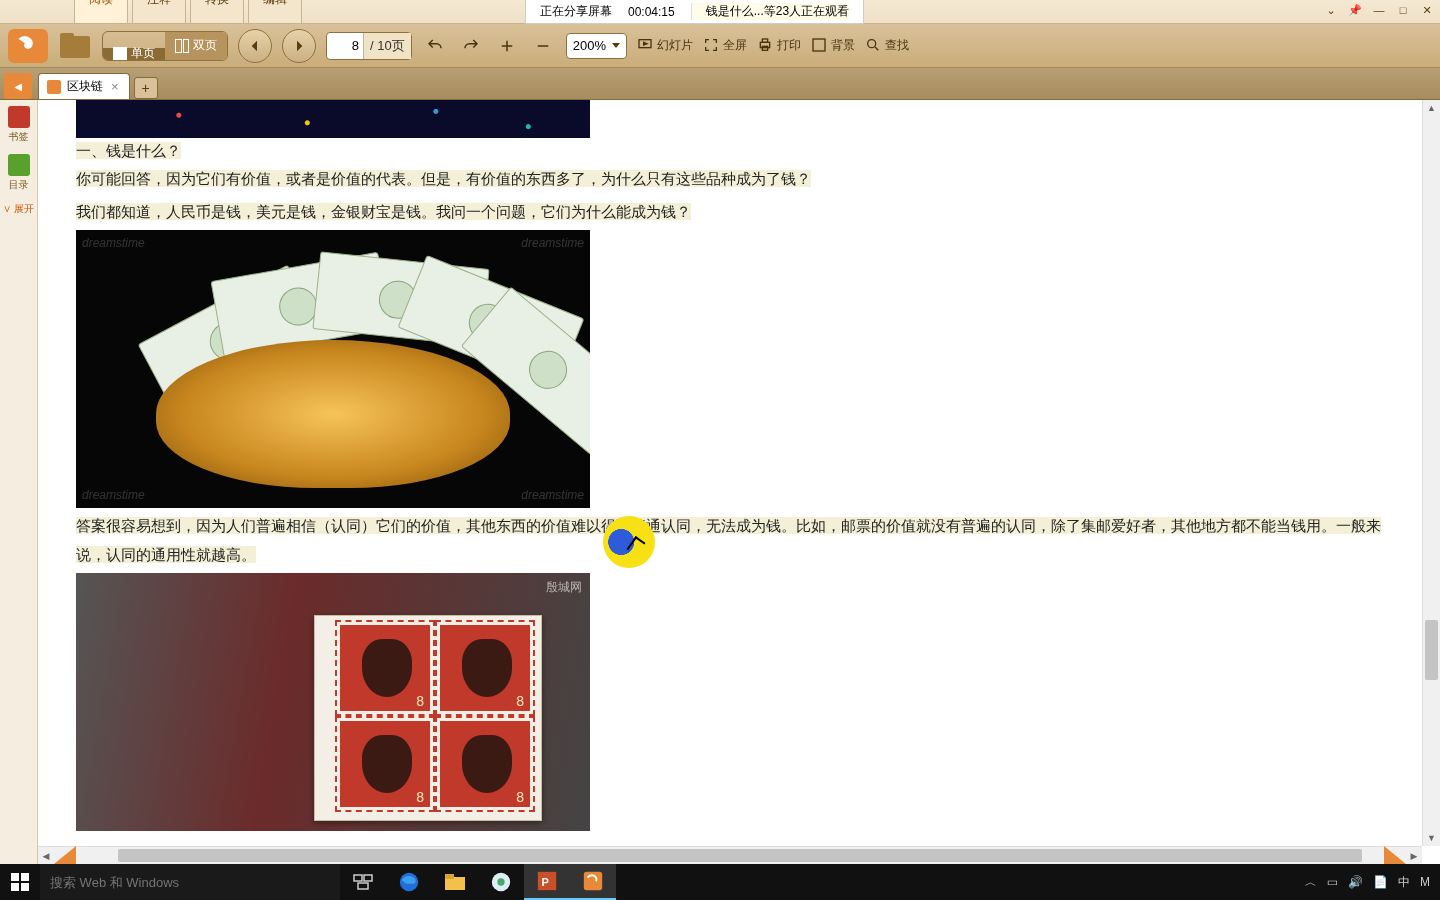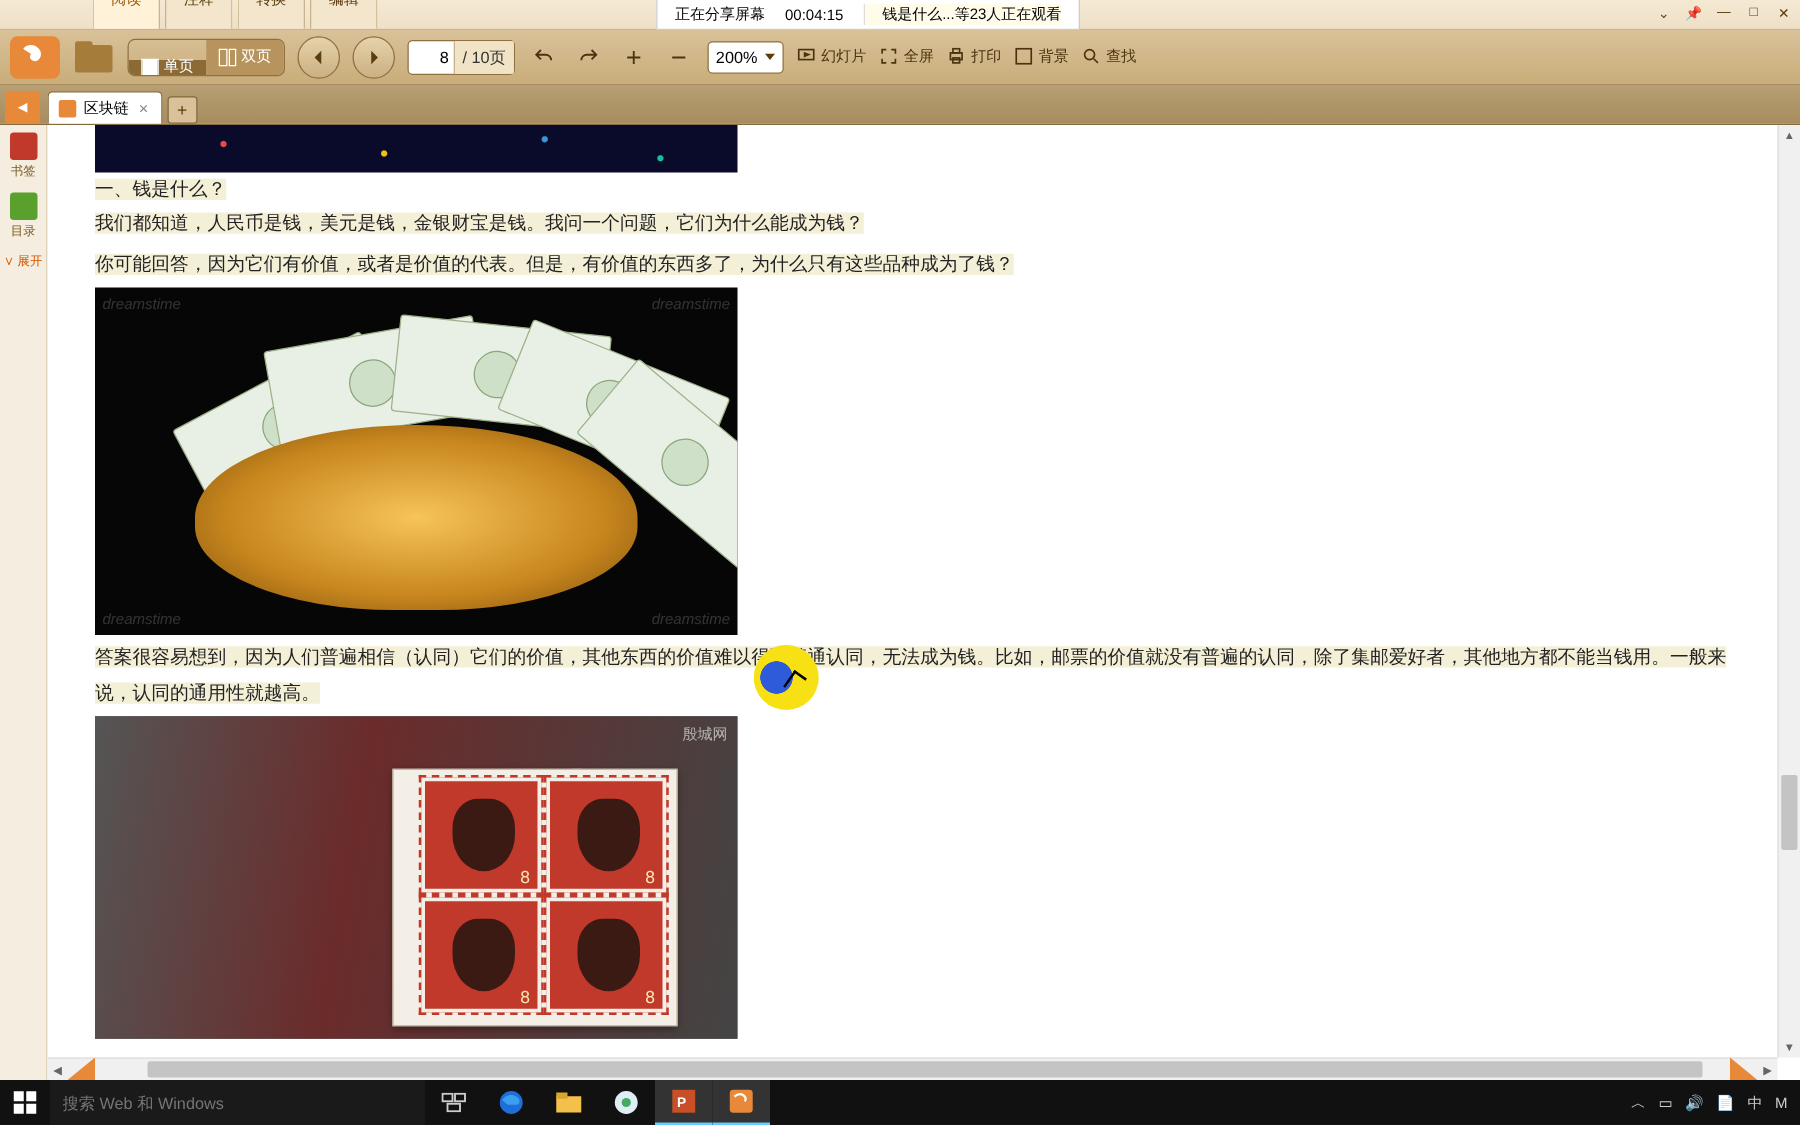--- a/index.html
+++ b/index.html
@@ -257,22 +257,22 @@
         <span>目录</span>
       </div>
     <div class="rail-expand">∨ 展开</div>
   </div>
 
   <div class="doc-view">
     <div class="doc-scroll">
       <div class="page">
         <div class="strip-img"></div>
         <p class="heading"><span class="hl">一、钱是什么？</span></p>
+        <p class="para"><span class="hl">你可能回答，因为它们有价值，或者是价值的代表。但是，有价值的东西多了，为什么只有这些品种成为了钱？</span></p>
         <p class="para"><span class="hl">我们都知道，人民币是钱，美元是钱，金银财宝是钱。我问一个问题，它们为什么能成为钱？</span></p>
-        <p class="para"><span class="hl">你可能回答，因为它们有价值，或者是价值的代表。但是，有价值的东西多了，为什么只有这些品种成为了钱？</span></p>
         <div class="gold-img">
           <div class="bills">
             <div class="bill" style="left:20px;top:40px;transform:rotate(-28deg)"></div>
             <div class="bill" style="left:90px;top:6px;transform:rotate(-10deg)"></div>
             <div class="bill" style="left:190px;top:0;transform:rotate(6deg)"></div>
             <div class="bill" style="left:280px;top:24px;transform:rotate(22deg)"></div>
             <div class="bill" style="left:340px;top:72px;transform:rotate(40deg)"></div>
           </div>
           <div class="pile"></div>
           <span class="wm" style="left:6px;top:6px">dreamstime</span>

